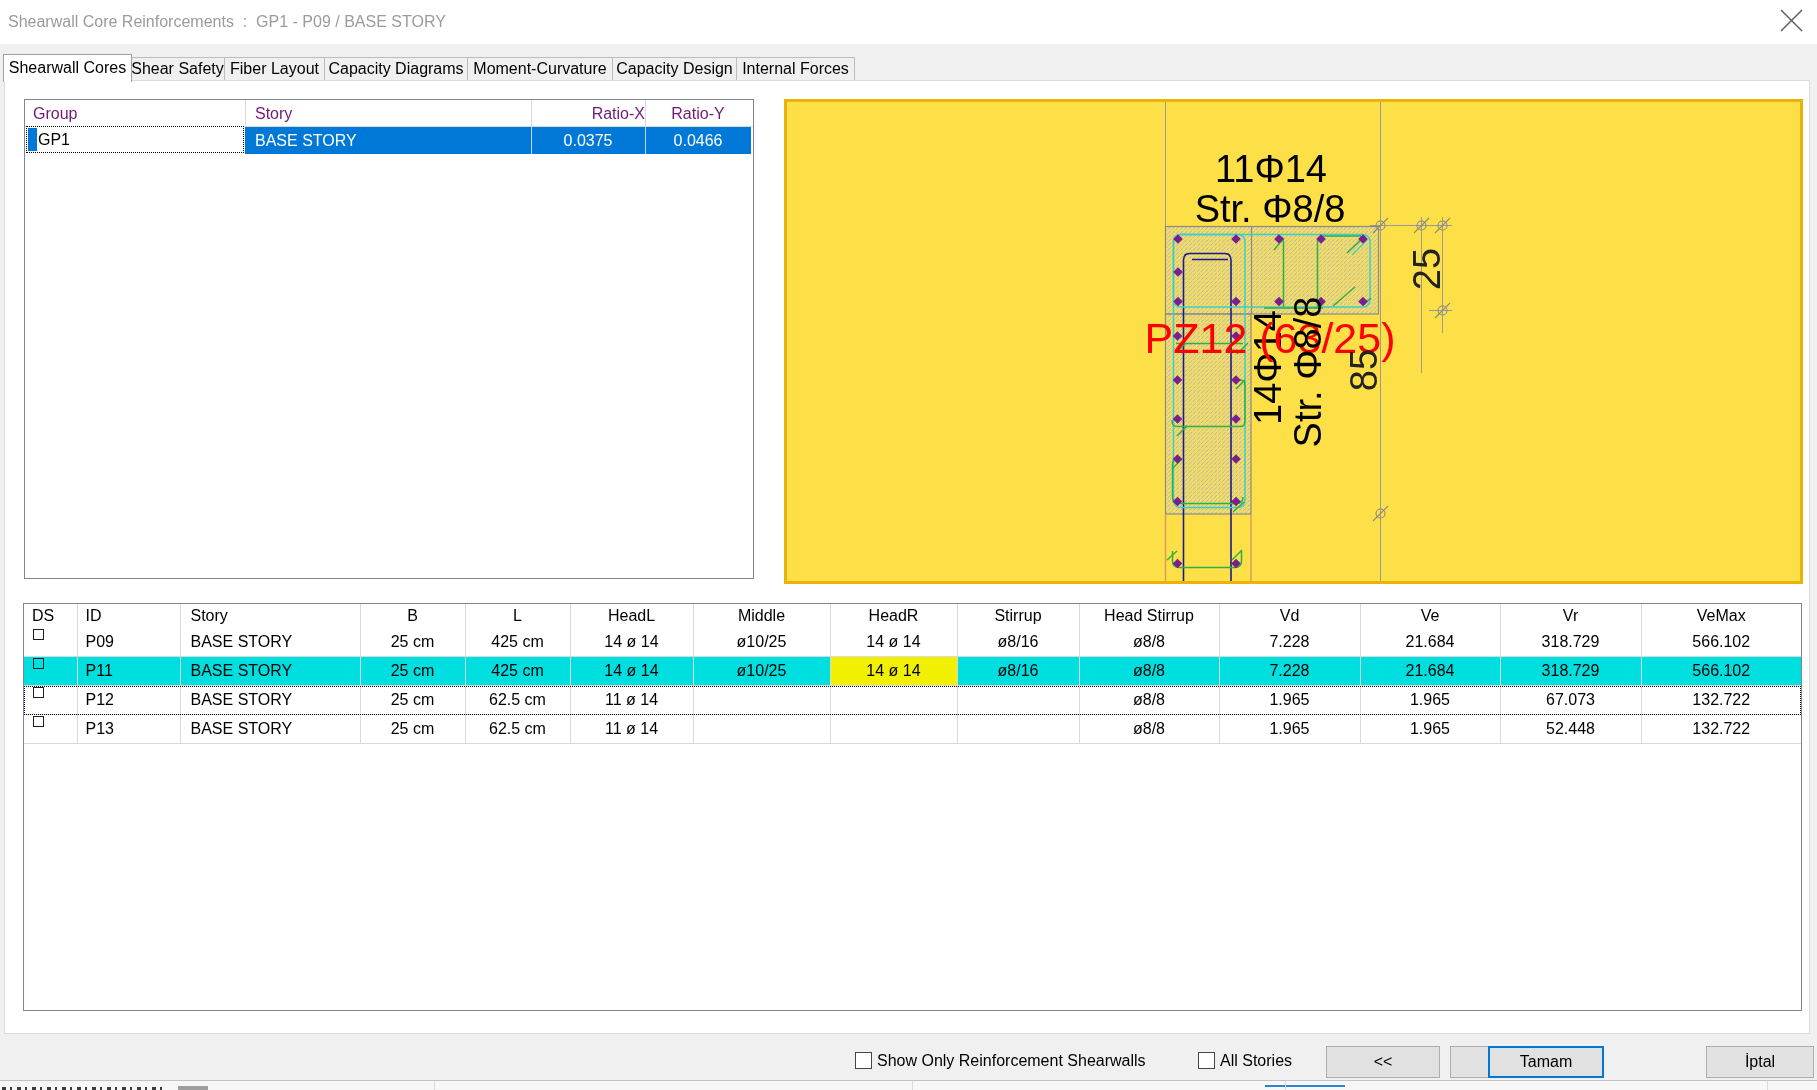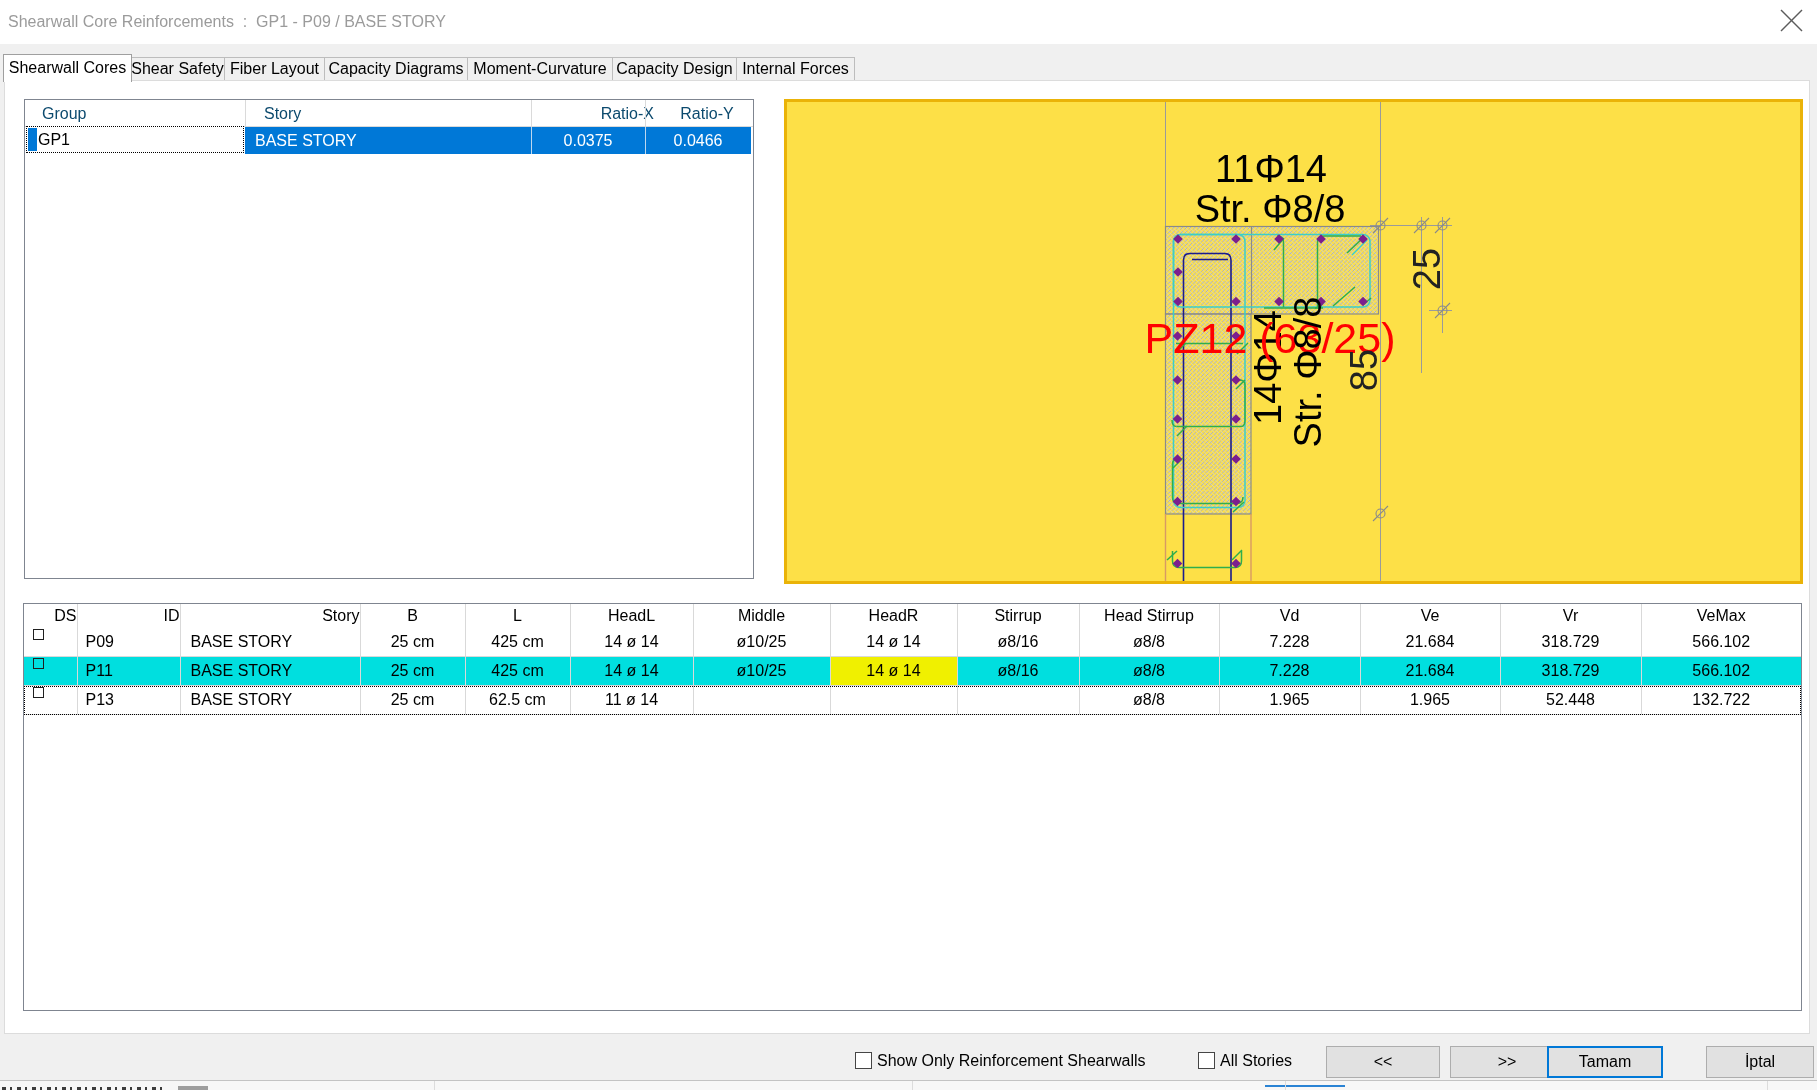--- a/index.html
+++ b/index.html
@@ -20,39 +20,39 @@
 
   
   .tab{position:absolute;font-size:16px;color:#000;text-align:center;box-sizing:border-box;background:#f0f0f0;border-top:1px solid #bdbdbd;border-right:1px solid #bdbdbd;cursor:pointer;}
   .tab.inactive{top:57px;height:23px;line-height:22px;z-index:2;}
   #tab-0{left:3px;top:54px;height:28px;width:129px;line-height:26px;background:#ffffff;border:1px solid #9f9f9f;border-bottom:none;z-index:3;}
 
   
   #group-panel{left:24px;top:99px;width:728px;height:478px;background:#fff;border:1px solid #7f8590;}
   #group-panel .hdr-sep{position:absolute;top:0;width:1px;height:26px;background:#dadada;}
   #gp-hdr-bottom{left:0;top:26px;width:728px;height:1px;background:#dadada;}
-  .gp-hdr-label{position:absolute;top:0;height:26px;line-height:27px;font-size:16px;color:#0c4a6e;margin-left:9px;}
+  .gp-hdr-label{position:absolute;top:0;height:26px;line-height:27px;font-size:16px;color:#701a75;}
   #gp-row-blue{left:220px;top:27px;width:506px;height:27px;background:#0078d7;}
   .gp-cell-white{position:absolute;top:0;height:27px;line-height:27px;font-size:16px;color:#fff;}
   .gp-sep-blue{position:absolute;top:0;width:1px;height:27px;background:#bdd7ef;}
   #gp-cell-group{left:1px;top:26px;width:218px;height:27px;background:#fff;border:1px dotted #000;box-sizing:border-box;}
   #gp-blue-bar{left:1px;top:1px;width:9px;height:23px;background:#0078d7;position:absolute;}
   #gp-cell-group span{position:absolute;left:11px;top:0;height:25px;line-height:25px;font-size:16px;color:#000;}
 
   
   #draw-panel{left:784px;top:99px;width:1013px;height:479px;background:#fde047;border:3px solid #eab308;}
 
   
   #shear-wrap{left:23px;top:603px;width:1777px;height:406px;background:#fff;border:1px solid #7f8590;}
   #shear-table{border-collapse:collapse;table-layout:fixed;width:1777px;}
   #shear-table td,#shear-table th{font-size:16px;font-weight:normal;color:#000;padding:0;overflow:hidden;white-space:nowrap;}
   #shear-table thead th{height:24px;border-right:1px solid #d9d9d9;text-align:center;}
   #shear-table tbody td{height:28px;border-right:1px solid #d9d9d9;border-bottom:1px solid #d9d9d9;text-align:center;}
   #shear-table .al{text-align:left;}
-  #shear-table th.al{padding-left:8px;text-align:right;}
+  #shear-table th.al{padding-left:8px;}
   #shear-table td.id-cell{padding-left:8px;}
   #shear-table th.story-h,#shear-table td.story-cell{padding-left:10px;}
   #shear-table .lastcol{border-right:none;}
   tr.sel td{background:#00dfdf;}
   tr.sel td.hl{background:#f0f000;}
   .ds-box{width:11px;height:11px;border:1px solid #1f1f1f;margin:1px 0 0 9px;box-sizing:border-box;}
   #shear-table tbody td.ds{vertical-align:top;}
   #sel-overlay{left:0px;top:82px;width:1775px;height:27px;border:1px dotted #000;pointer-events:none;z-index:2;}
 
   
@@ -304,20 +304,38 @@
           <td>ø8/8</td>
           <td>7.228</td>
           <td>21.684</td>
           <td>318.729</td>
           <td class="lastcol">566.102</td>
         </tr>
         <tr>
           <td class="ds">
               <div class="ds-box"></div>
             </td>
+          <td class="id-cell al">P12</td>
+          <td class="story-cell al">BASE STORY</td>
+          <td>25 cm</td>
+          <td>62.5 cm</td>
+          <td>11 ø 14</td>
+          <td></td>
+          <td></td>
+          <td></td>
+          <td>ø8/8</td>
+          <td>1.965</td>
+          <td>1.965</td>
+          <td>67.073</td>
+          <td class="lastcol">132.722</td>
+        </tr>
+        <tr>
+          <td class="ds">
+              <div class="ds-box"></div>
+            </td>
           <td class="id-cell al">P13</td>
           <td class="story-cell al">BASE STORY</td>
           <td>25 cm</td>
           <td>62.5 cm</td>
           <td>11 ø 14</td>
           <td></td>
           <td></td>
           <td></td>
           <td>ø8/8</td>
           <td>1.965</td>
@@ -330,21 +348,21 @@
     <div class="abs" id="sel-overlay"></div>
   </div>
 
   <div class="abs" id="footer">
     <div class="cb-box" style="left:855px;top:18px;"></div>
     <div class="cb-label" style="left:877px;top:18px;">Show Only Reinforcement Shearwalls</div>
     <div class="cb-box" style="left:1198px;top:18px;"></div>
     <div class="cb-label" style="left:1220px;top:18px;">All Stories</div>
     <div class="btn" style="left:1326px;top:12px;">&lt;&lt;</div>
     <div class="btn" style="left:1450px;top:12px;">&gt;&gt;</div>
-    <div class="btn" id="btn-ok" style="left:1547px;top:12px;width:116px;">Tamam</div>
+    <div class="btn" id="btn-ok" style="left:1488px;top:12px;width:116px;">Tamam</div>
     <div class="btn" style="left:1706px;top:12px;width:108px;">İptal</div>
   </div>
 
   <div class="abs" id="sliver-line"></div>
   <div class="abs" id="sliver">
     <div id="sliver-frag"></div>
     <div id="sliver-block"></div>
     <div id="sliver-blue"></div>
     <div class="sliver-tick" style="left:434px;"></div>
     <div class="sliver-tick" style="left:912px;"></div>

